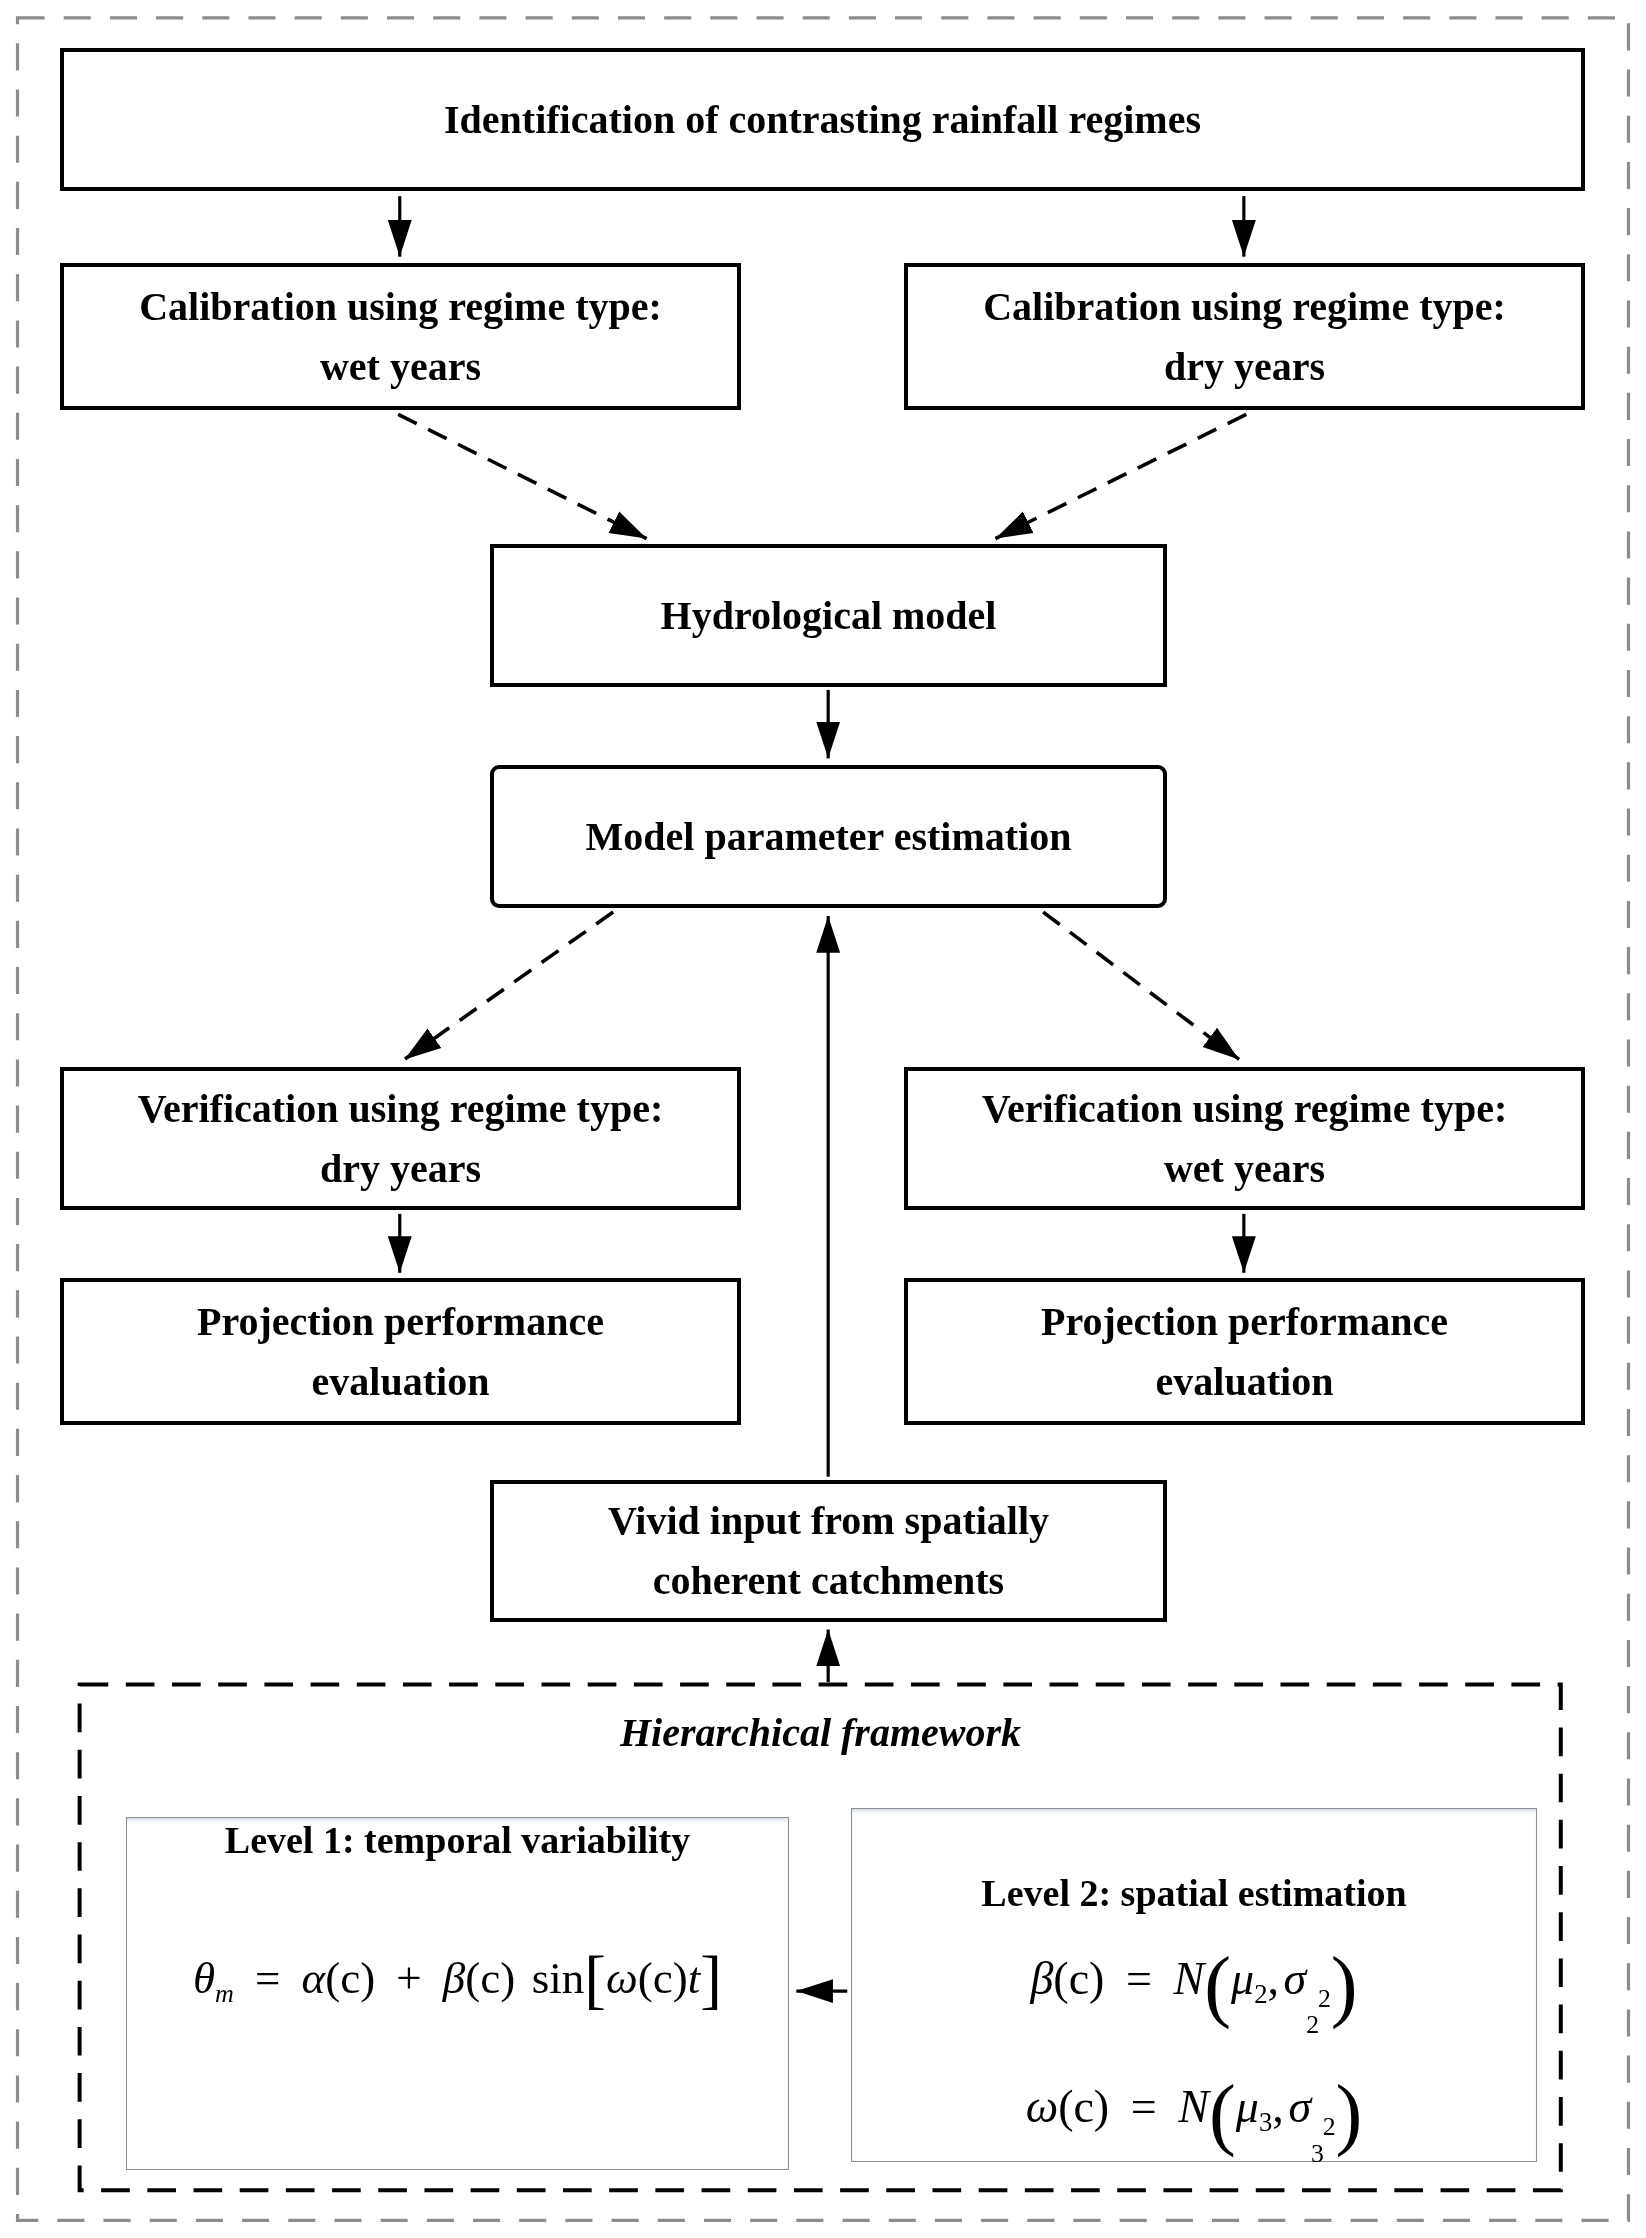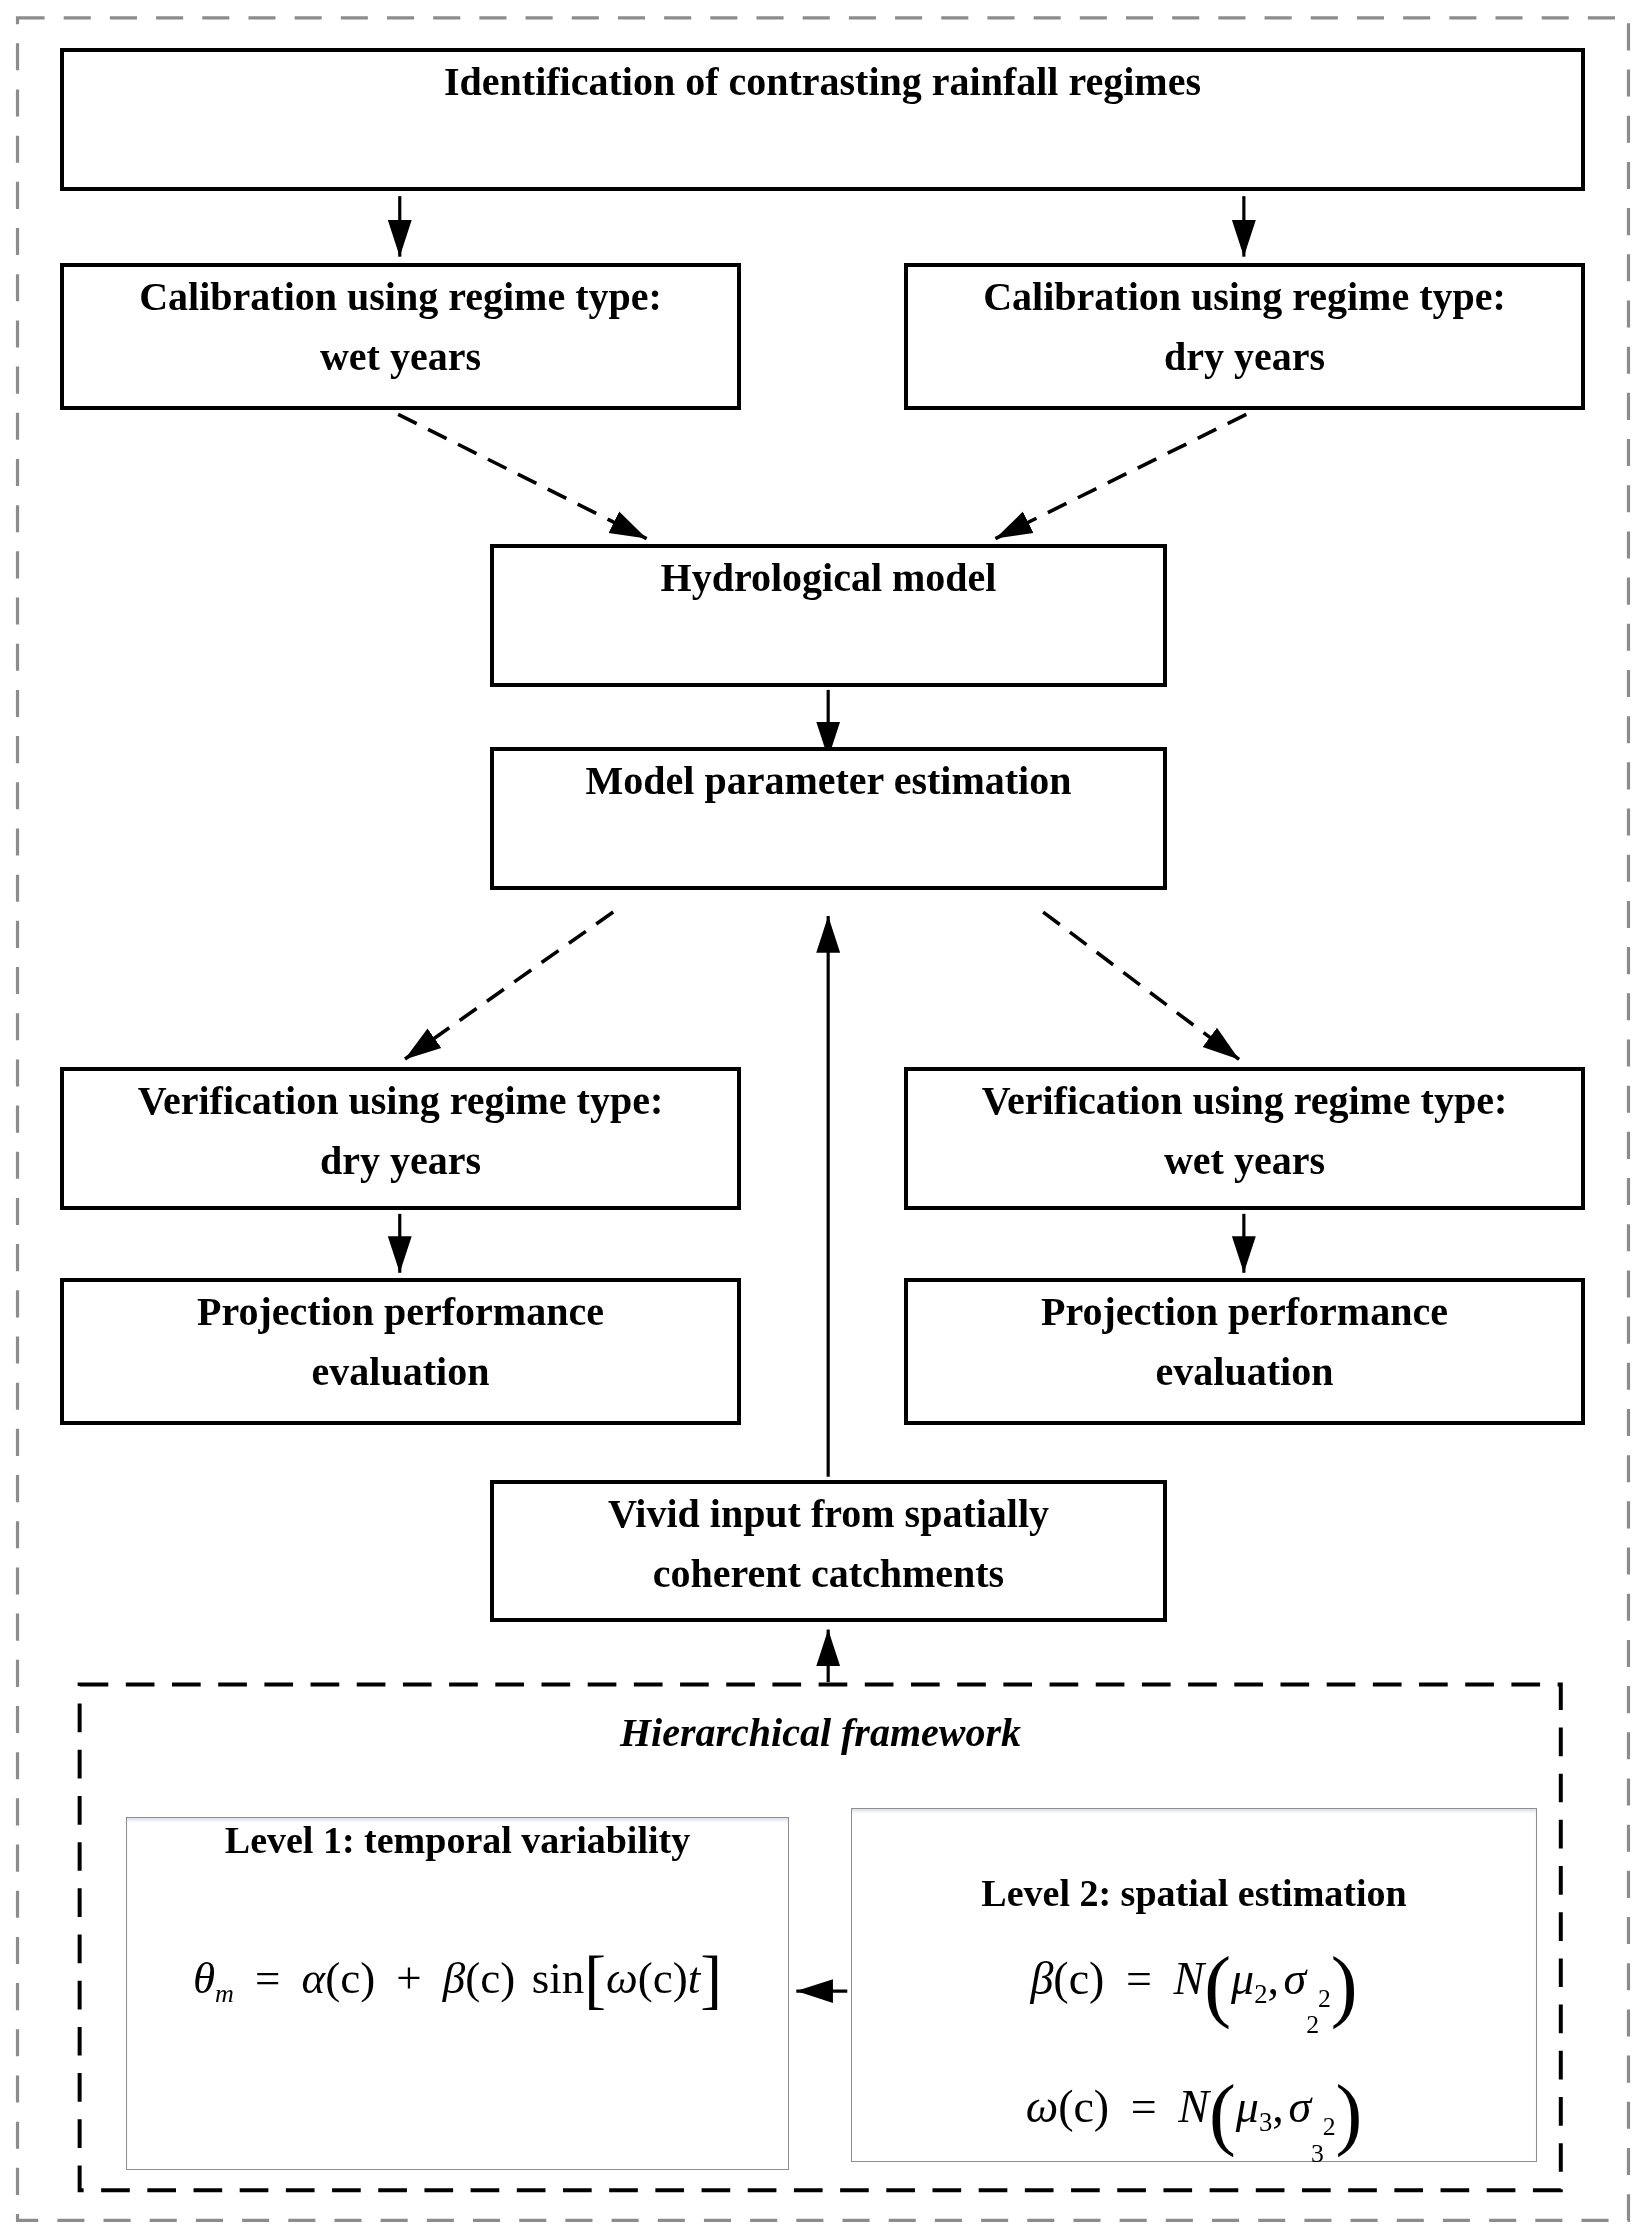--- a/index.html
+++ b/index.html
@@ -17,36 +17,36 @@
     position:absolute; left:0; top:0;
     width:1646px; height:2239px;
     pointer-events:none;
   }
 
   .box {
     position:absolute;
     background:#ffffff;
     border:4.8px solid #000000;
     display:flex; flex-direction:column;
-    align-items:center; 
+    align-items:center; justify-content:center;
     text-align:center;
     font-weight:bold;
     font-size:40px;
     line-height:1.5;
     padding:0 19px;
     z-index:2;
   }
   .box .ln { display:block; }
 
   
   .b-identification { left:60px;  top:48px;   width:1525px; height:143px; }
   .b-calib-wet      { left:60px;  top:263px;  width:681px;  height:147px; }
   .b-calib-dry      { left:904px;top:263px;  width:681px;  height:147px; }
   .b-hydro          { left:490px; top:544px;  width:677px;  height:143px; }
-  .b-param          { left:490px; top:747px;  width:677px;  height:143px; }
+  .b-param          { left:490px; top:765px;  width:677px;  height:143px;border-radius:9px; }
   .b-verif-dry      { left:60px;  top:1067px; width:681px;  height:143px; }
   .b-verif-wet      { left:904px;top:1067px; width:681px;  height:143px; }
   .b-proj-left      { left:60px;  top:1278px; width:681px;  height:147px; }
   .b-proj-right     { left:904px;top:1278px; width:681px;  height:147px; }
   .b-vivid          { left:490px; top:1480px; width:677px;  height:142px; }
 
   .hf-title {
     position:absolute; left:80px; top:1704px; width:1481px; height:56px;
     display:flex; align-items:center; justify-content:center;
     font-weight:bold; font-size:40px; z-index:2;font-style:italic;

